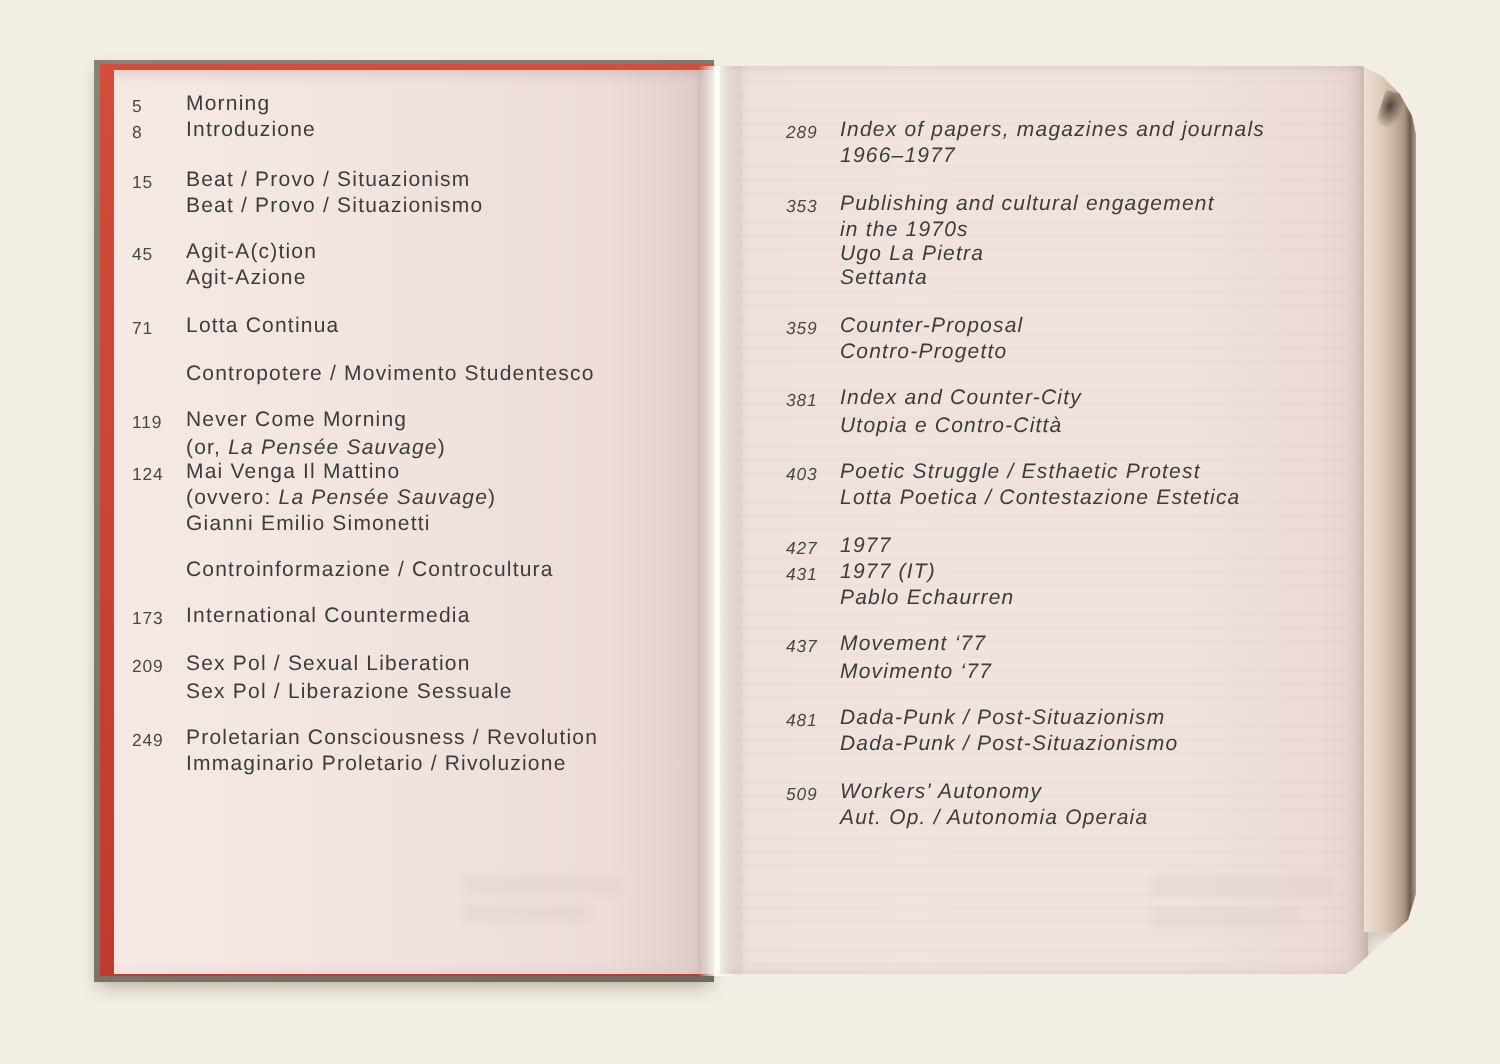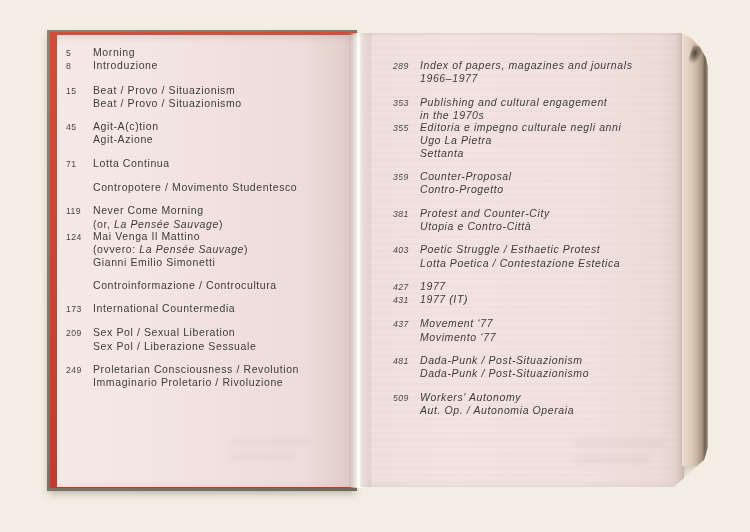--- a/index.html
+++ b/index.html
@@ -218,24 +218,20 @@
       <div class="toc-entry">
         <div class="toc-line">
           <span class="toc-num">353</span>
           <span class="toc-text">Publishing and cultural engagement</span>
         </div>
         <div class="toc-line">
           <span class="toc-num"></span>
           <span class="toc-text">in the 1970s</span>
         </div>
         <div class="toc-line">
-          <span class="toc-num">355</span>
-          <span class="toc-text">Editoria e impegno culturale negli anni</span>
-        </div>
-        <div class="toc-line">
           <span class="toc-num"></span>
           <span class="toc-text">Ugo La Pietra</span>
         </div>
         <div class="toc-line">
           <span class="toc-num"></span>
           <span class="toc-text">Settanta</span>
         </div>
       </div>
       <div class="toc-entry">
         <div class="toc-line">
@@ -243,21 +239,21 @@
           <span class="toc-text">Counter-Proposal</span>
         </div>
         <div class="toc-line">
           <span class="toc-num"></span>
           <span class="toc-text">Contro-Progetto</span>
         </div>
       </div>
       <div class="toc-entry">
         <div class="toc-line">
           <span class="toc-num">381</span>
-          <span class="toc-text">Protest and Counter-City</span>
+          <span class="toc-text">Index and Counter-City</span>
         </div>
         <div class="toc-line">
           <span class="toc-num"></span>
           <span class="toc-text">Utopia e Contro-Città</span>
         </div>
       </div>
       <div class="toc-entry">
         <div class="toc-line">
           <span class="toc-num">403</span>
           <span class="toc-text">Poetic Struggle / Esthaetic Protest</span>
@@ -269,20 +265,24 @@
       </div>
       <div class="toc-entry">
         <div class="toc-line">
           <span class="toc-num">427</span>
           <span class="toc-text">1977</span>
         </div>
         <div class="toc-line">
           <span class="toc-num">431</span>
           <span class="toc-text">1977 (IT)</span>
         </div>
+        <div class="toc-line">
+          <span class="toc-num"></span>
+          <span class="toc-text">Pablo Echaurren</span>
+        </div>
       </div>
       <div class="toc-entry">
         <div class="toc-line">
           <span class="toc-num">437</span>
           <span class="toc-text">Movement ‘77</span>
         </div>
         <div class="toc-line">
           <span class="toc-num"></span>
           <span class="toc-text">Movimento ‘77</span>
         </div>

